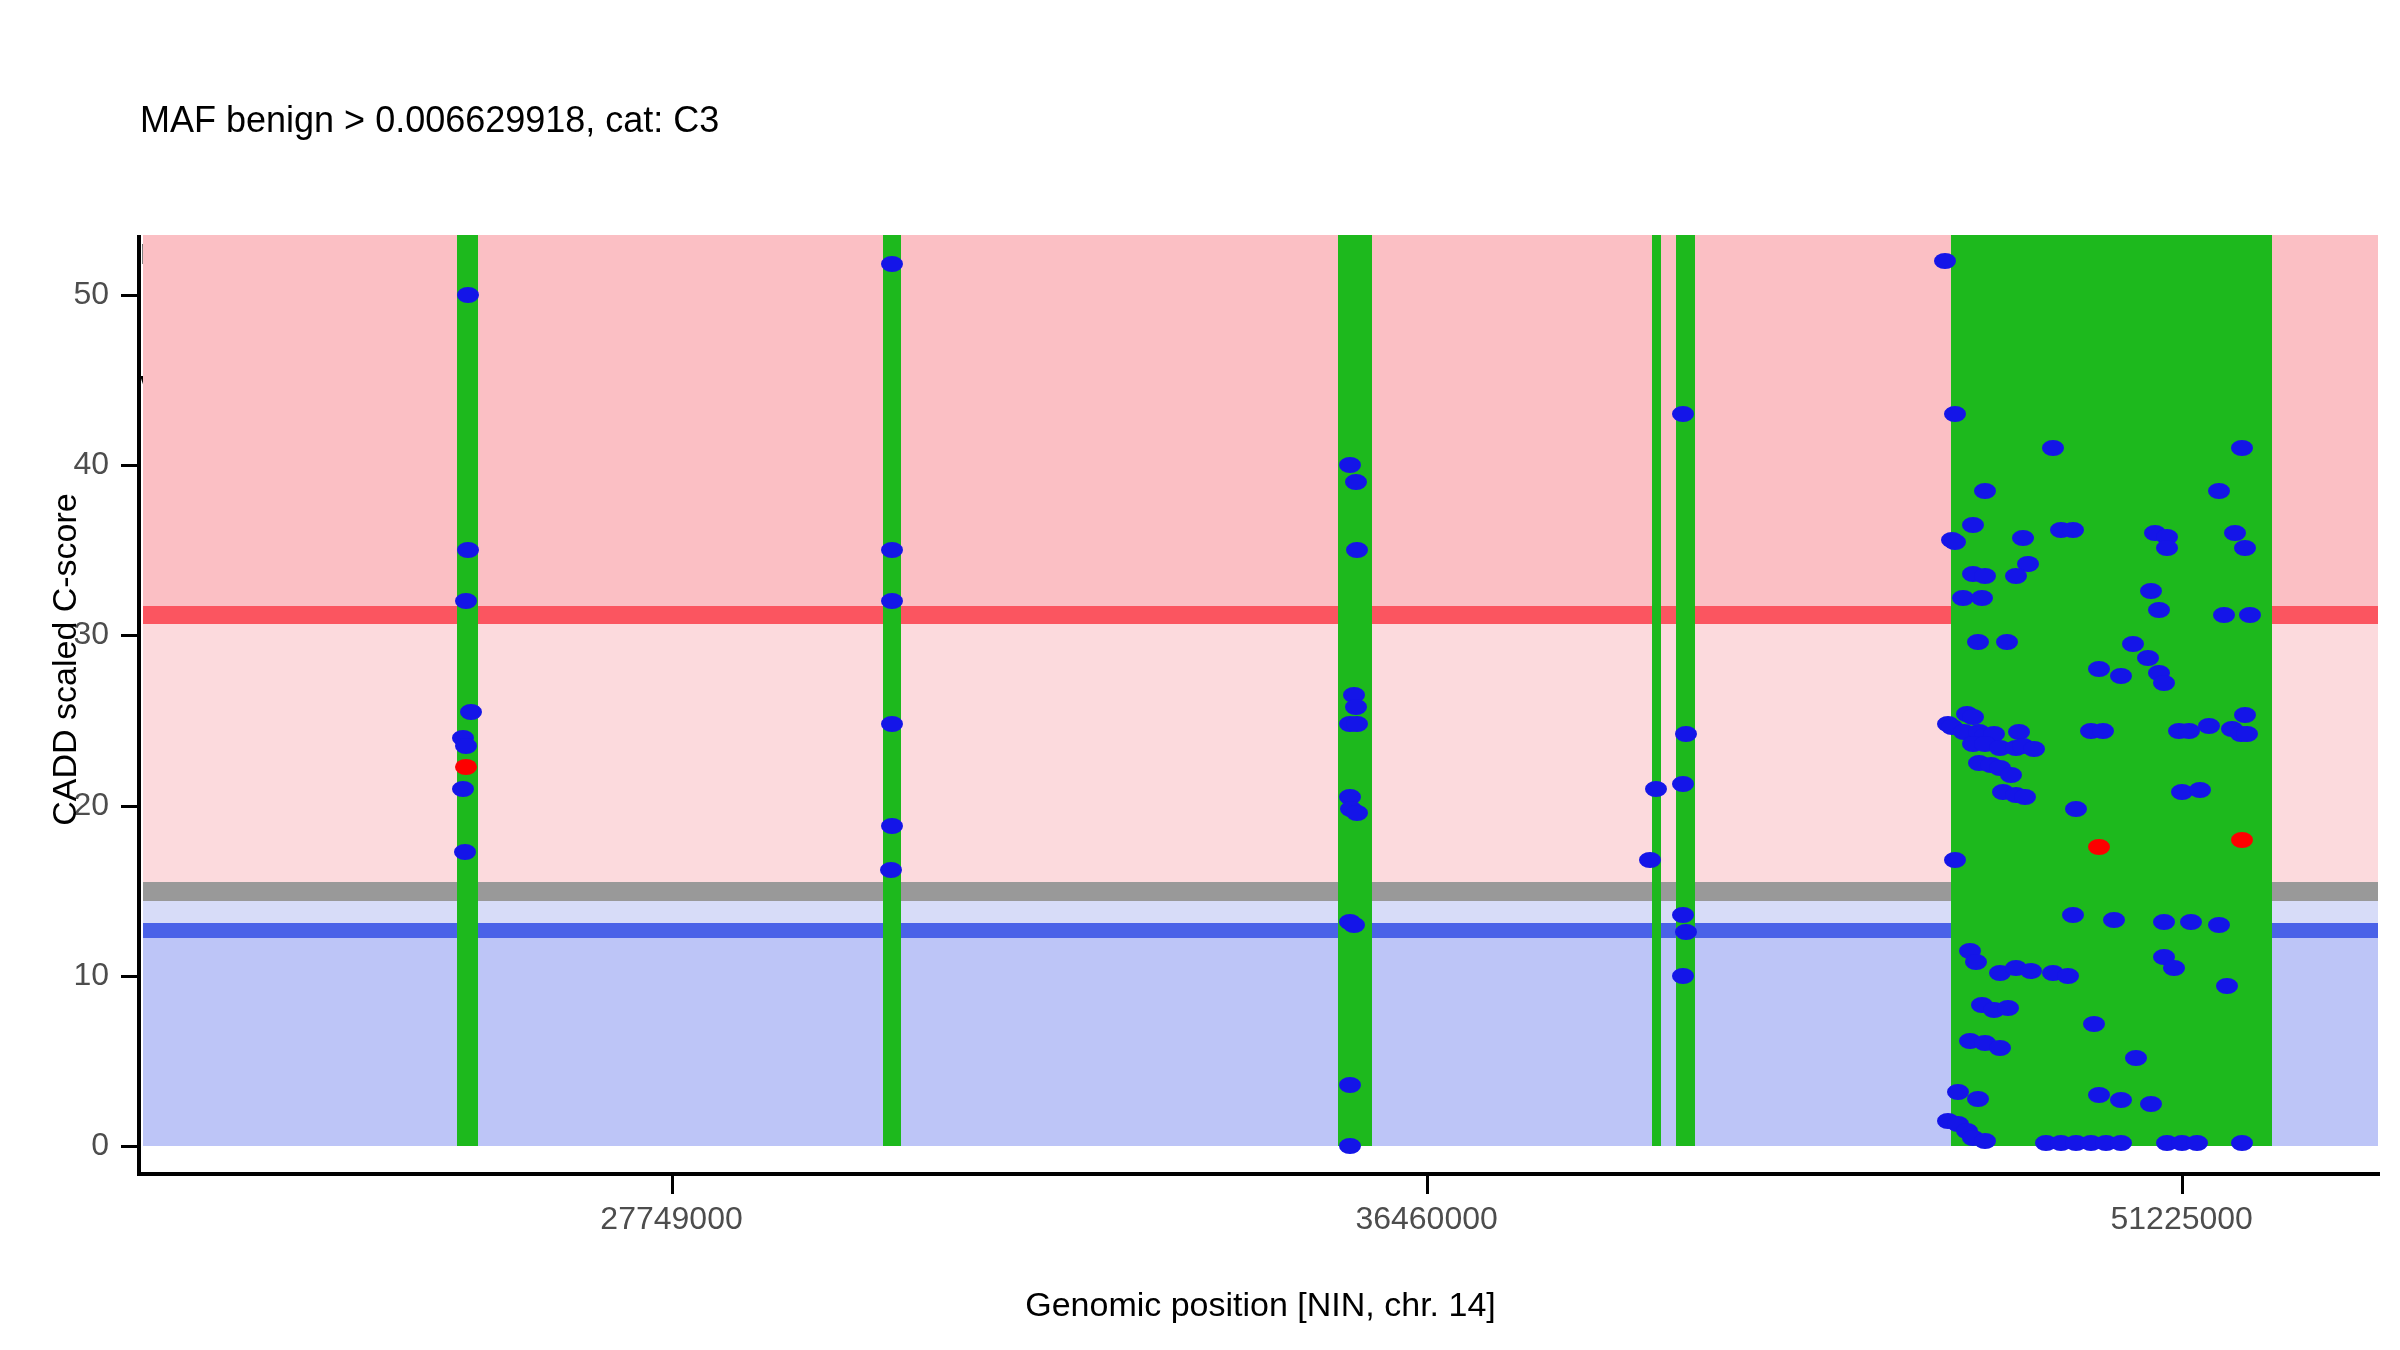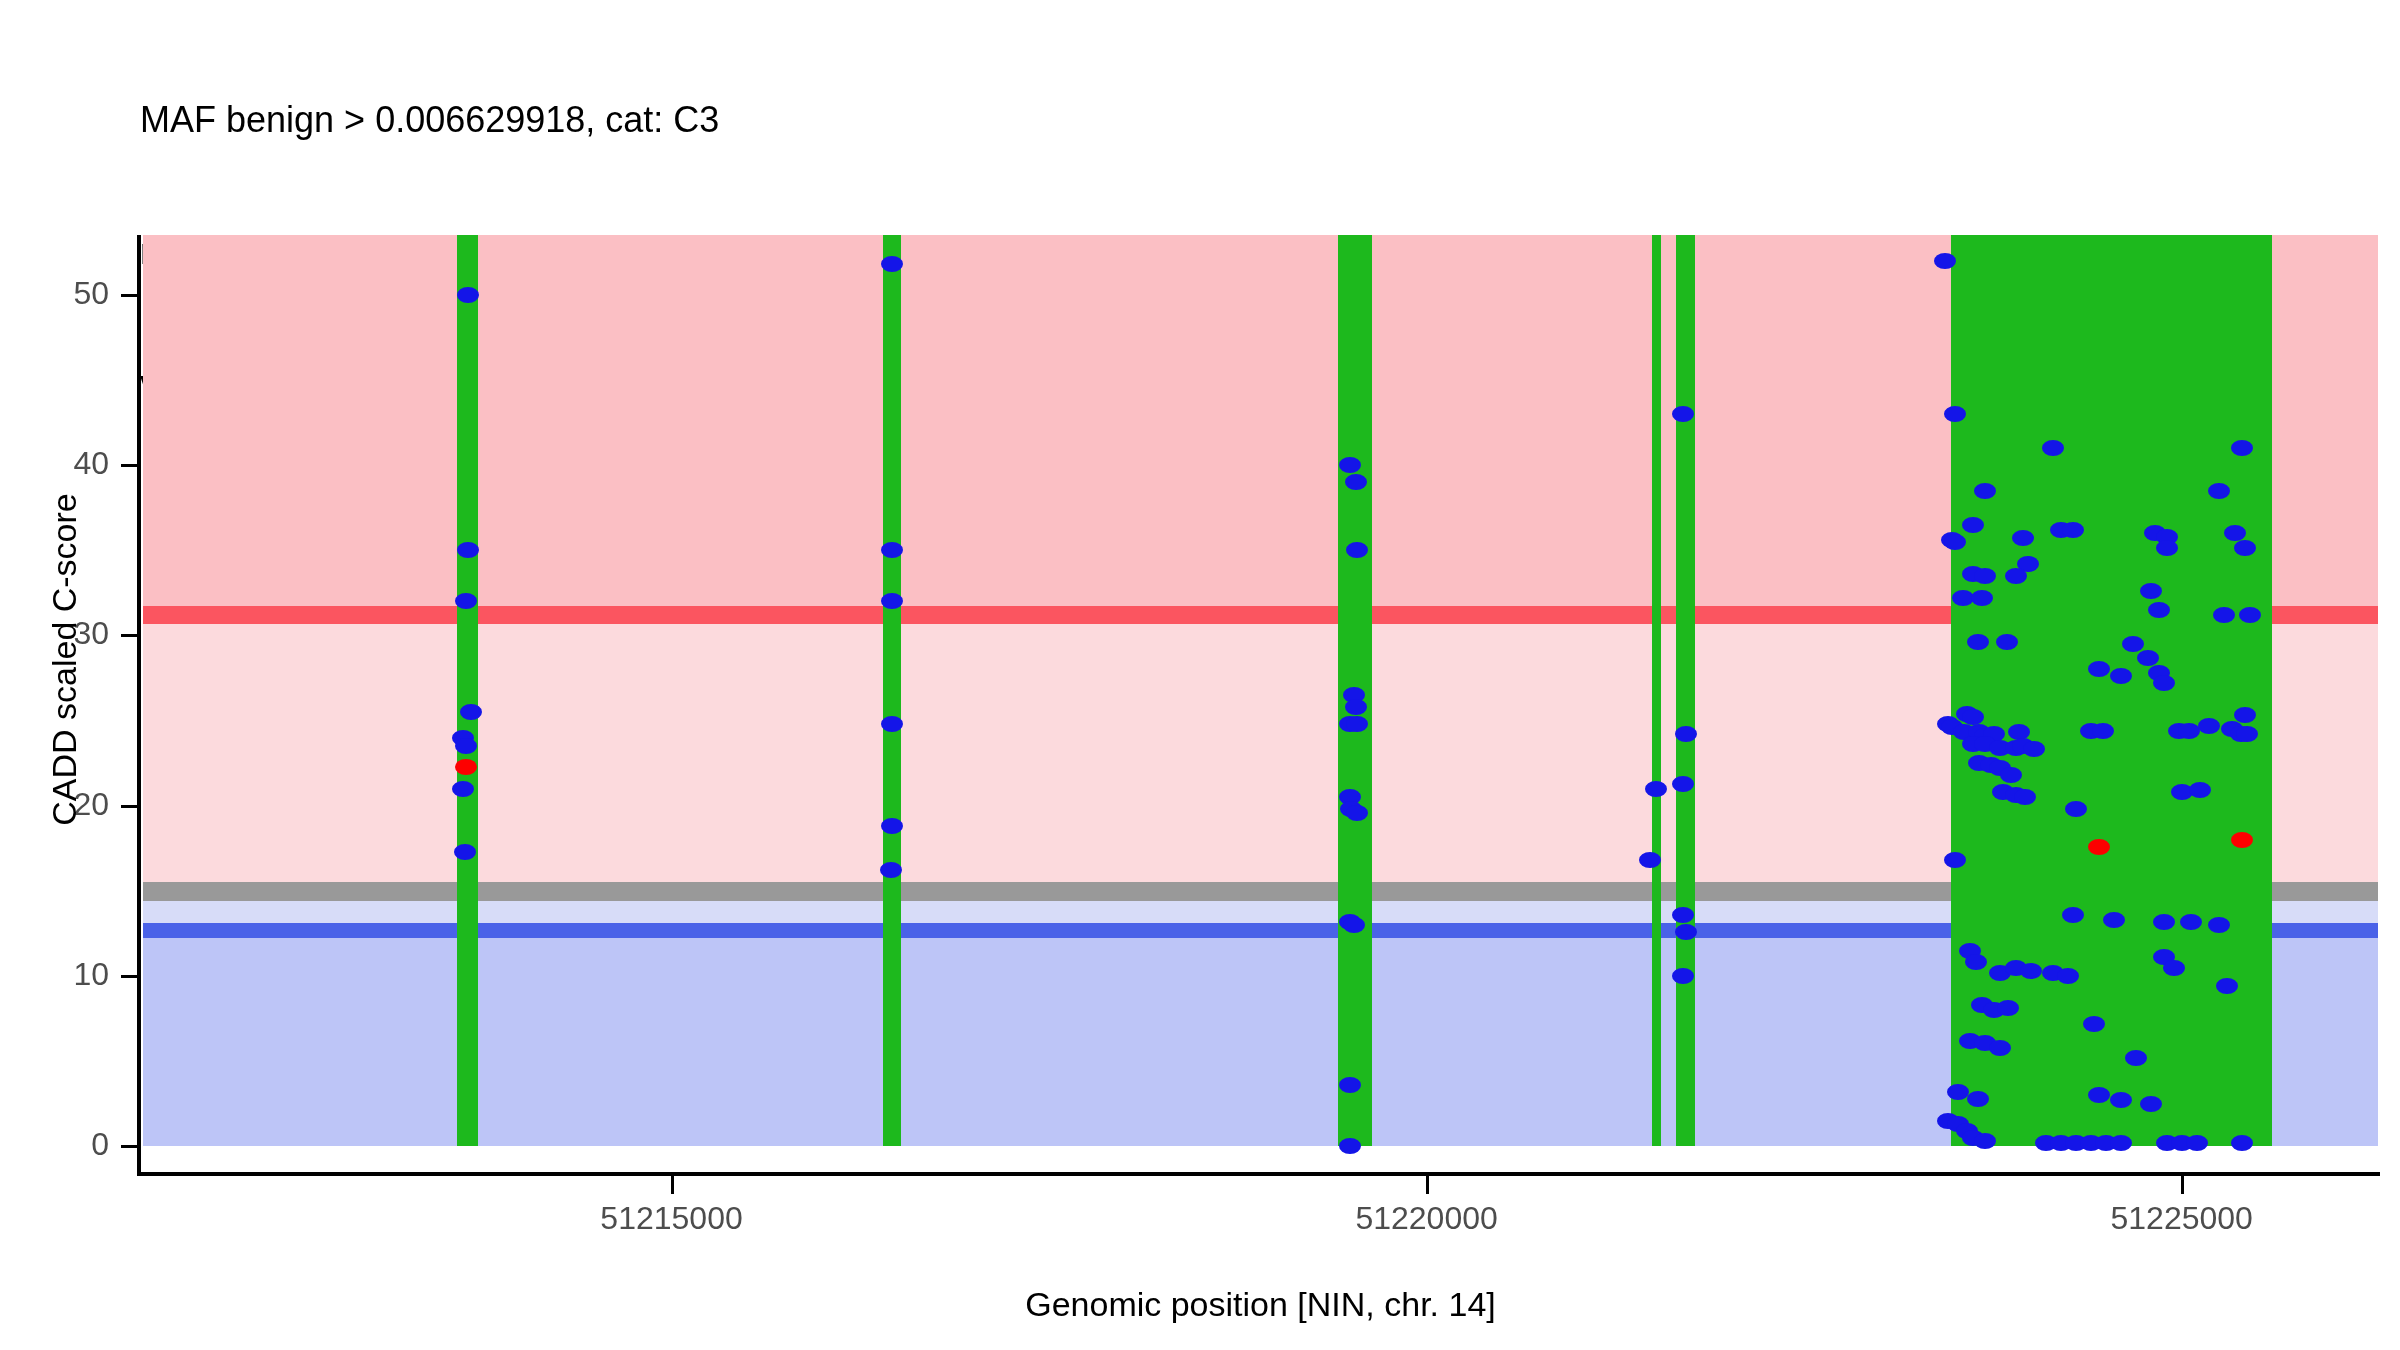--- a/index.html
+++ b/index.html
@@ -239,23 +239,23 @@
       <div class="ticklab-y" style="left: -11px; top: 785.718px; width: 120px;">20</div>
       <div class="tick-y" style="top: 634.355px;"></div>
       <div class="ticklab-y" style="left: -11px; top: 615.355px; width: 120px;">30</div>
       <div class="tick-y" style="top: 463.991px;"></div>
       <div class="ticklab-y" style="left: -11px; top: 444.991px; width: 120px;">40</div>
       <div class="tick-y" style="top: 293.627px;"></div>
       <div class="ticklab-y" style="left: -11px; top: 274.627px; width: 120px;">50</div>
     </div>
   <div id="xticks">
       <div class="tick-x" style="left: 670.547px;"></div>
-      <div class="ticklab-x" style="left: 521.547px;">51215000</div>
+      <div class="ticklab-x" style="left: 521.547px;">27749000</div>
       <div class="tick-x" style="left: 1425.61px;"></div>
-      <div class="ticklab-x" style="left: 1276.61px;">51220000</div>
+      <div class="ticklab-x" style="left: 1276.61px;">36460000</div>
       <div class="tick-x" style="left: 2180.68px;"></div>
       <div class="ticklab-x" style="left: 2031.68px;">51225000</div>
     </div>
 
   <div id="ylab">CADD scaled C-score</div>
   <div id="xlab">Genomic position [NIN, chr. 14]</div>
 
 </div>
 
 </body></html>

